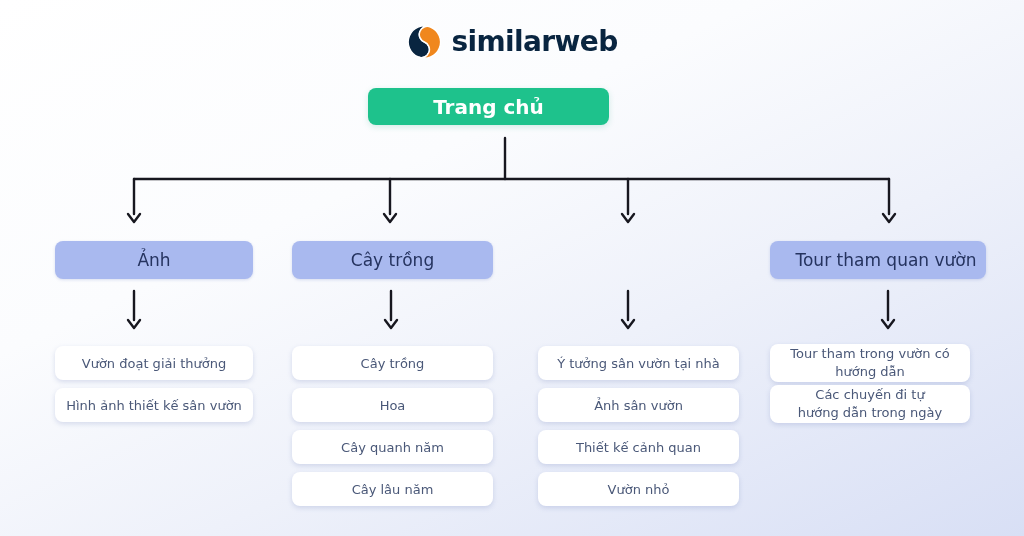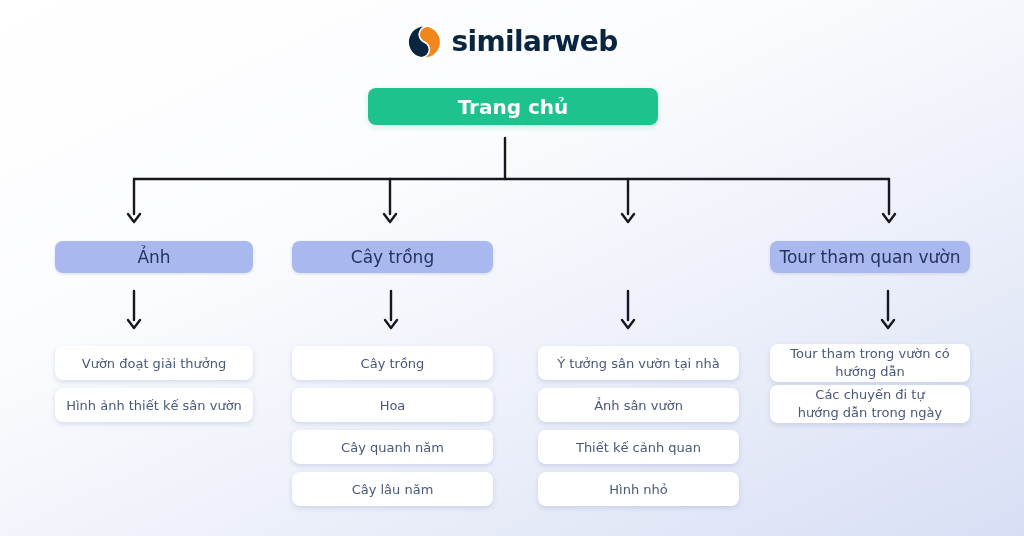--- a/index.html
+++ b/index.html
@@ -24,53 +24,53 @@
   }
   .logo-text{
     font-size:28px;font-weight:700;letter-spacing:-0.6px;
     color:var(--c-logo_navy,#092540);
     line-height:1;
   }
   .mark-a{fill:var(--c-logo_navy,#092540);}
   .mark-b{fill:var(--c-logo_orange,#f0871d);}
   
   .root-node{
-    position:absolute;left:368px;top:88px;width:290px;height:37px;
+    position:absolute;left:368px;top:88px;width:241px;height:37px;
     background:var(--c-accent_green,#1ec28c);
     border-radius:8px;
     display:flex;align-items:center;justify-content:center;
     color:#ffffff;font-size:20px;font-weight:700;
     box-shadow:0 2px 6px rgba(30,160,120,.18);
   }
   
   .connectors{
     position:absolute;left:0;top:0;width:1024px;height:536px;
     pointer-events:none;
   }
   .connectors path{
     stroke:var(--c-line,#17171f);
     stroke-width:2.4;
     fill:none;
     stroke-linecap:round;
     stroke-linejoin:round;
   }
   
   .pill{
-    position:absolute;top:241px;height:32px;
+    position:absolute;top:241px;height:38px;
     background:var(--c-branch_pill,#a9b9ef);
     border-radius:8px;
     display:flex;align-items:center;justify-content:center;
     color:var(--c-pill_text,#25335f);
     font-size:17px;
     box-shadow:0 1px 3px rgba(110,130,200,.25);
   }
   .pill.b1{left:55px;width:198px;}
   .pill.b2{left:292px;width:201px;}
   .pill.b3{left:531px;width:201px;}
-  .pill.b4{left:770px;width:200px;}
+  .pill.b4{left:770px;width:200px;padding-left:16px;}
   
   .col{
     position:absolute;display:flex;flex-direction:column;gap:8px;
   }
   .col.c1{left:55px;top:346px;width:198px;justify-content:center;}
   .col.c2{left:292px;top:346px;width:201px;}
   .col.c3{left:538px;top:346px;width:201px;}
   .col.c4{left:770px;top:344px;width:200px;gap:3px;}
   .card{
     height:34px;
@@ -134,21 +134,21 @@
     <div class="card">Cây trồng</div>
     <div class="card">Hoa</div>
     <div class="card">Cây quanh năm</div>
     <div class="card">Cây lâu năm</div>
   </div>
 
   <div class="col c3">
     <div class="card">Ý tưởng sân vườn tại nhà</div>
     <div class="card">Ảnh sân vườn</div>
     <div class="card">Thiết kế cảnh quan</div>
-    <div class="card">Hình nhỏ</div>
+    <div class="card">Vườn nhỏ</div>
   </div>
 
   <div class="col c4">
     <div class="card two-line">Tour tham trong vườn có
 hướng dẫn</div>
     <div class="card two-line">Các chuyến đi tự
 hướng dẫn trong ngày</div>
   </div>
 
 </div>

